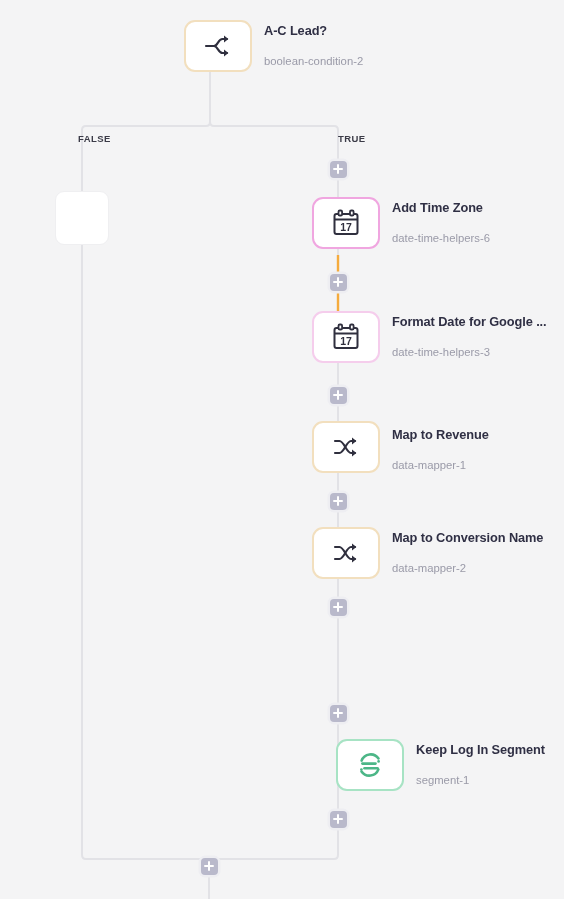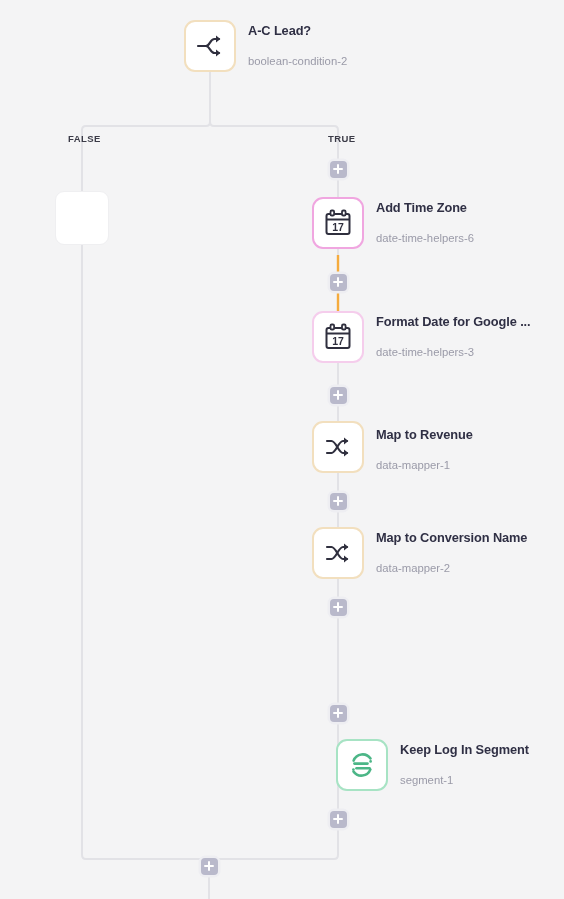--- a/index.html
+++ b/index.html
@@ -34,20 +34,21 @@
   }
 
   
   .branch-label {
     position: absolute;
     font-size: 9.5px;
     font-weight: 700;
     letter-spacing: 0.4px;
     color: #3b3b47;
     white-space: nowrap;
+    margin-left: 10px;
   }
 
   
   .add-btn {
     position: absolute;
     width: 17px;
     height: 17px;
     border-radius: 4px;
     background: #b9b9cb;
     box-shadow: 0 0 0 2.5px #eeeef2;
@@ -72,21 +73,21 @@
   }
 
   
   .node {
     position: absolute;
     display: flex;
     align-items: center;
     cursor: pointer;
   }
   .node-box {
-    width: 52px;
+    width: 68px;
     height: 52px;
     box-sizing: border-box;
     border-radius: 11px;
     background: #ffffff;
     border: 2px solid #ecebe6;
     display: flex;
     align-items: center;
     justify-content: center;
     flex: none;
   }

